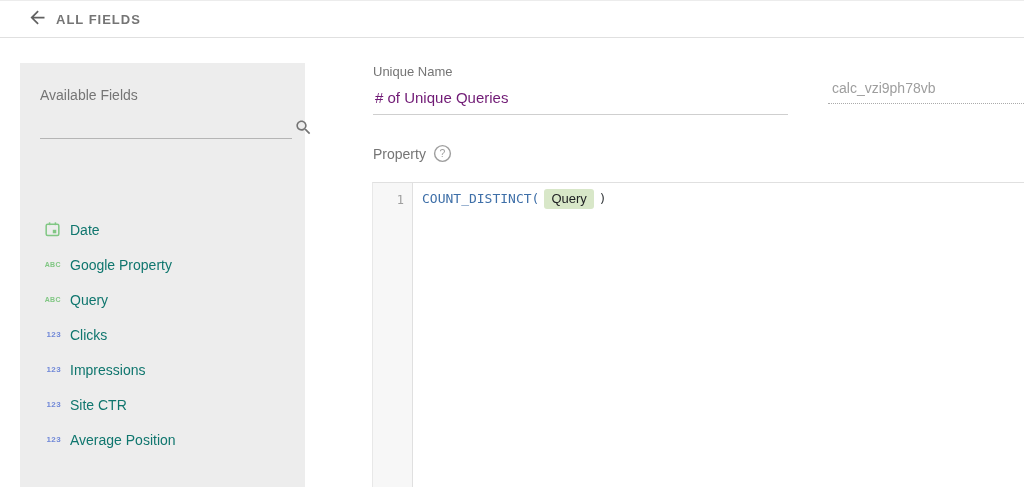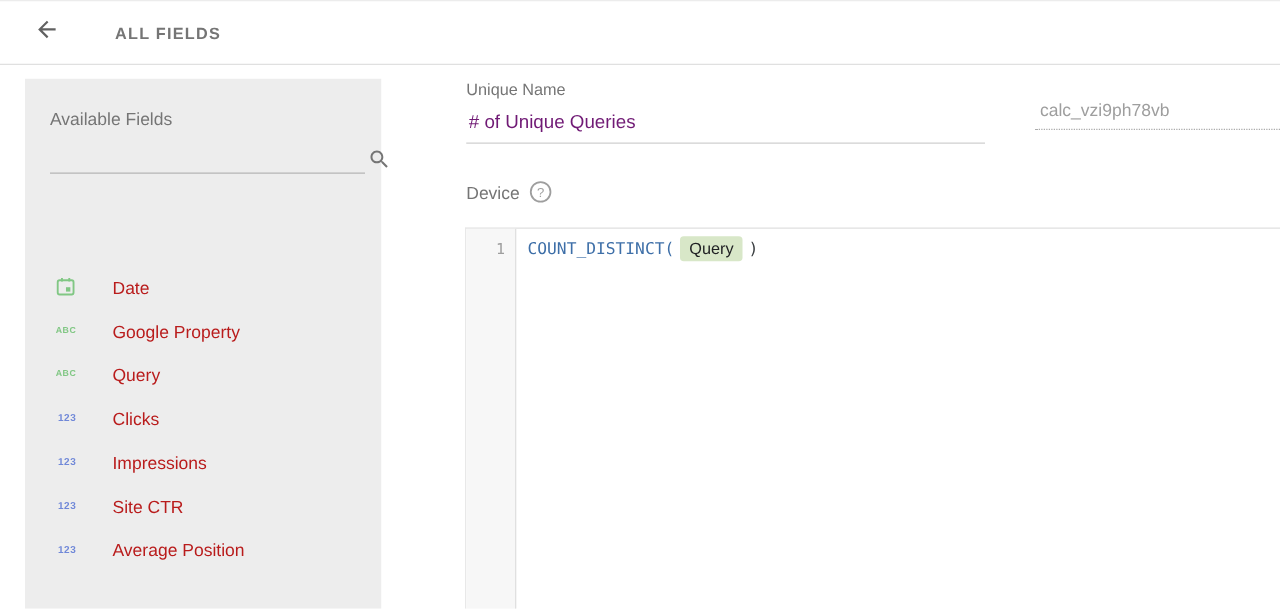--- a/index.html
+++ b/index.html
@@ -1,43 +1,43 @@
 <!DOCTYPE html>
 <html style="--dimension-green: #81c784; --metric-blue: #7088d8; --function-blue: #3e6fa8; --chip-bg: #d8e7c8;"><head>
 <meta charset="utf-8">
 <style>
   * { margin:0; padding:0; box-sizing:border-box; }
   html,body { width:1024px; height:487px; overflow:hidden; background:#fff;
               font-family:"Liberation Sans", sans-serif; }
   .stage { position:relative; width:1024px; height:487px; background:#fff; }
 
   
-  .header { position:absolute; top:0; left:0; right:0; height:52px; background:#fff;
+  .header { position:absolute; top:0; left:0; right:0; height:38px; background:#fff;
             border-top:1px solid #ececec; border-bottom:1px solid #e0e0e0;
-            display:flex; align-items:center; padding-left:26px;gap:36px; }
+            display:flex; align-items:center; padding-left:26px; }
   .back-btn { width:22px; height:22px; display:flex; align-items:center; justify-content:center;
               cursor:pointer; margin-right:8px; }
   .header-title { font-size:13px; font-weight:700; color:#757575; letter-spacing:1px; }
 
   
   .sidebar { position:absolute; left:20px; top:63px; width:285px; bottom:0; background:#ededed; }
   .sidebar-title { position:absolute; left:20px; top:24px; font-size:14px; color:#757575; }
   .search-row { position:absolute; left:20px; top:48px; width:273px; height:28px; }
   .search-input { position:absolute; left:0; bottom:0; width:252px; height:26px; border:none;
                   outline:none; background:transparent; border-bottom:1px solid #b5b5b5;
                   font-size:14px; color:#424242; }
   .search-icon { position:absolute; right:0; bottom:2px; width:19px; height:19px; }
 
   .field-list { position:absolute; left:0; top:149px; right:0; }
   .field-row { height:35px; display:flex; align-items:center; padding-left:22px; cursor:pointer; }
   .field-icon { width:19px; height:18px; display:flex; align-items:center; justify-content:flex-end;
                 margin-right:9px; flex:none; }
   .type-abc { color:var(--dimension-green); font-size:7px; font-weight:700; letter-spacing:.4px; }
   .type-123 { color:var(--metric-blue); font-size:8px; font-weight:700; letter-spacing:.4px; }
-  .field-label { font-size:14px; color:#b91c1c;margin-left:20px; }
+  .field-label { font-size:14px; color:#0f766e; }
 
   
   .field-name-group { position:absolute; left:373px; top:64px; width:415px; }
   .input-label { font-size:13px; color:#757575; }
   .field-name-input { display:block; width:100%; margin-top:8px; border:none; outline:none;
                       background:transparent; border-bottom:1px solid #cfcfcf;
                       font-size:15px; color:#701a75; padding:2px 0 8px 2px;
                       font-family:"Liberation Sans", sans-serif; }
 
   .field-id-group { position:absolute; left:828px; top:64px; right:0; }
@@ -152,21 +152,21 @@
   <div class="field-name-group">
     <div class="input-label">Unique Name</div>
     <input class="field-name-input" type="text" value="# of Unique Queries" style="">
   </div>
 
   <div class="field-id-group">
     <div class="field-id-value">calc_vzi9ph78vb</div>
   </div>
 
   <div class="formula-label-row">
-    <span class="formula-label">Device</span>
+    <span class="formula-label">Property</span>
     <span class="help-icon">
       <svg viewBox="0 0 20 20" width="19" height="19">
         <circle cx="10" cy="10" r="8.3" fill="none" stroke="#9e9e9e" stroke-width="1.5"></circle>
         <text x="10" y="14" text-anchor="middle" font-size="11" fill="#9e9e9e" font-family="Liberation Sans, sans-serif">?</text>
       </svg>
     </span>
   </div>
 
   <div class="editor">
     <div class="gutter">

